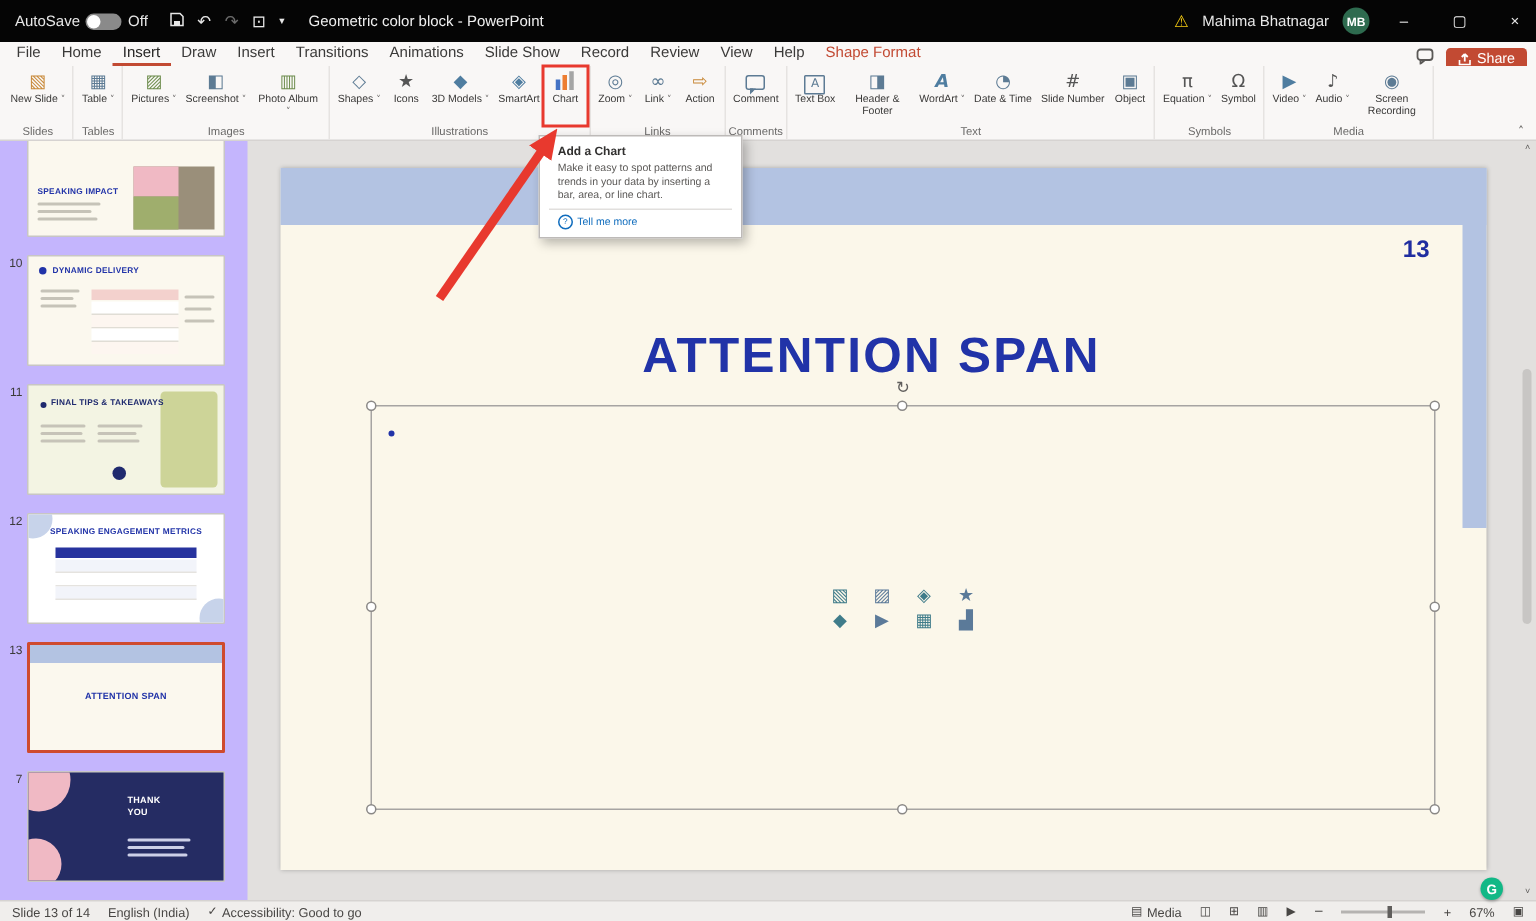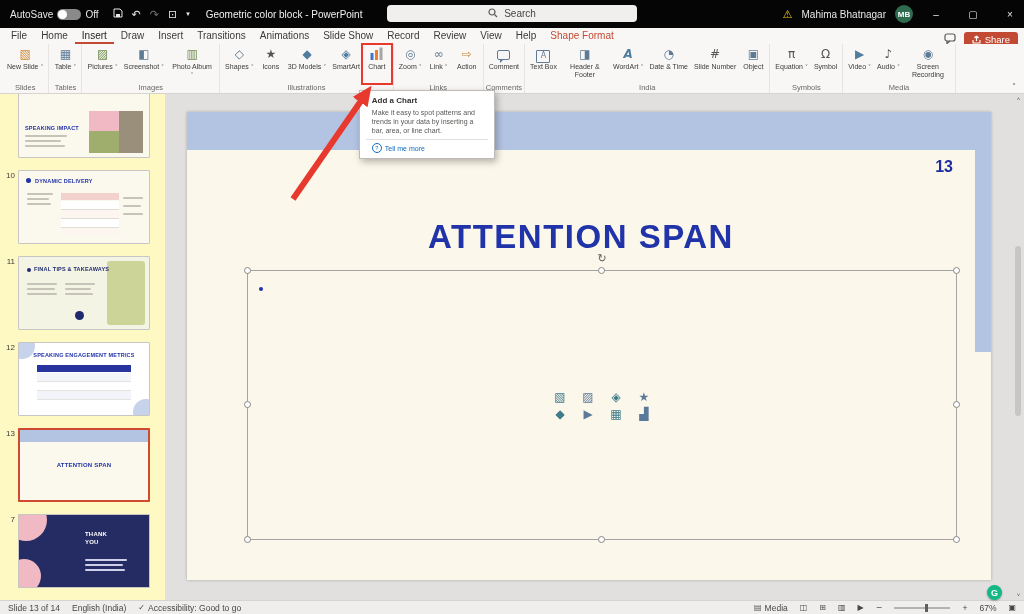--- a/index.html
+++ b/index.html
@@ -51,21 +51,21 @@
   .tooltip{position:absolute;left:-4px;top:46px;width:110px;background:#fff;border:1px solid #bdbab8;box-shadow:2px 3px 7px rgba(0,0,0,.28);padding:5px 12px;z-index:80;text-align:left;}
   .tt-title{font-size:8px;font-weight:bold;color:#323130;margin-bottom:3px;}
   .tt-body{font-size:7px;color:#5a5856;line-height:1.3;}
   .tt-sep{border-top:1px solid #e1dfdd;margin:4px -6px 3px;}
   .tt-linkrow{display:flex;align-items:center;gap:3px;}
   .tt-q{width:8px;height:8px;border-radius:50%;border:1px solid #0f6cbd;color:#0f6cbd;font-size:5.5px;display:flex;align-items:center;justify-content:center;flex:0 0 auto;}
   .tt-link{font-size:7px;color:#0f6cbd;}
   .arrow{position:absolute;left:-84px;top:40px;z-index:90;pointer-events:none;overflow:visible;}
 
   
-  .panel{position:absolute;left:0;top:94px;width:196px;bottom:14px;background:#fef9c3;overflow:hidden;}
+  .panel{position:absolute;left:0;top:94px;width:196px;bottom:14px;background:#c4b5fd;overflow:hidden;}
   .thumbs{position:absolute;left:0;top:-22px;}
   .trow{display:flex;margin:12px 4px 0 2px;}
   .tnum{width:13px;font-size:8px;color:#3b3a39;text-align:right;margin-right:3px;padding-top:1px;}
   .thumb{width:132px;height:74px;background:#fbf8ee;border:1px solid #c8c6c4;border-radius:1px;position:relative;overflow:hidden;box-sizing:border-box;}
   .thumb.sel{border:2px solid #cf4a2e;}
   .tt{position:absolute;font-weight:bold;color:#2133a8;font-size:5.5px;letter-spacing:.2px;}
   .ln{position:absolute;height:2px;background:#c6c3b8;border-radius:1px;}
   .pscroll{position:absolute;right:1px;top:250px;width:5px;height:95px;background:#b3b0ae;border-radius:3px;}
 
   
@@ -111,27 +111,20 @@
     <span><svg width="10" height="10" viewBox="0 0 10 10">
           <path d="M1 1 h6 l2 2 v6 h-8 z" fill="none" stroke="#e8e8e8"></path>
           <rect x="3" y="6" width="4" height="3" fill="#e8e8e8"></rect>
         </svg></span>
     <span class="glyph">↶</span>
     <span class="glyph dim">↷</span>
     <span class="glyph">⊡</span>
     <span class="glyph" style="font-size:7px">▾</span>
   </div>
   <div class="doctitle">Geometric color block - PowerPoint</div>
-  <div class="searchbox">
-    <span><svg width="10" height="10" viewBox="0 0 10 10">
-          <circle cx="4" cy="4" r="3" fill="none" stroke="#5a5856" stroke-width="1.2"></circle>
-          <line x1="6.5" y1="6.5" x2="9" y2="9" stroke="#5a5856" stroke-width="1.2"></line>
-        </svg></span>
-    <span>Search</span>
-  </div>
   <div class="tb-right">
     <span class="alert glyph">⚠</span>
     <span>Mahima Bhatnagar</span>
     <span class="avatar">MB</span>
     <span class="winbtn">–</span>
     <span class="winbtn glyph">▢</span>
     <span class="winbtn">×</span>
   </div>
 </div>
 
@@ -306,21 +299,21 @@
       </div>
       <div class="rbtn">
         <span class="ricon ic-k">#</span>
         <span class="rlab"><span>Slide Number</span></span>
       </div>
       <div class="rbtn">
         <span class="ricon">▣</span>
         <span class="rlab"><span>Object</span></span>
       </div>
     </div>
-    <div class="glabel">India</div>
+    <div class="glabel">Text</div>
   </div>
 
   <div class="rgroup">
     <div class="rbuttons">
       <div class="rbtn">
         <span class="ricon ic-k">π</span>
         <span class="rlab"><span>Equation</span> <span class="caret">˅</span></span>
       </div>
       <div class="rbtn">
         <span class="ricon ic-k">Ω</span>

